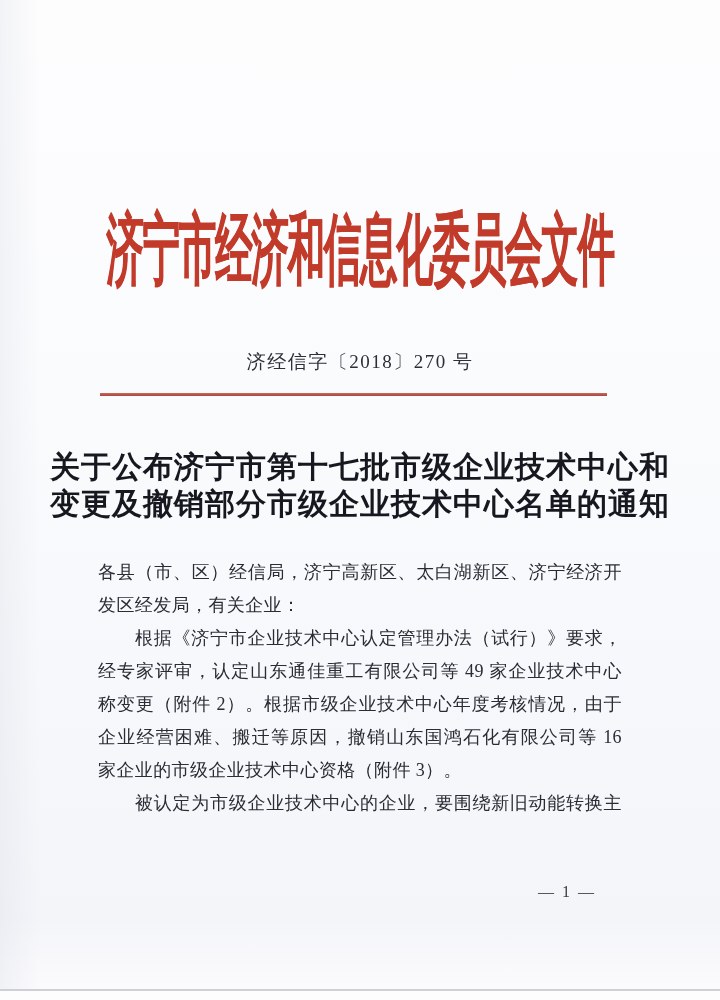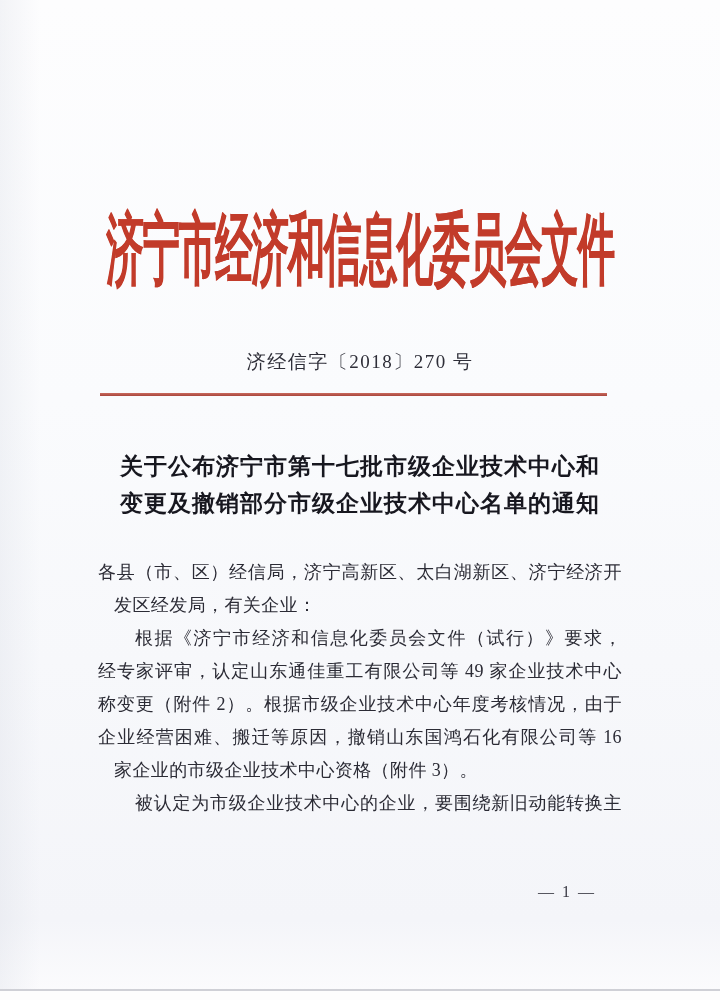--- a/index.html
+++ b/index.html
@@ -62,21 +62,21 @@
     width: 507px;
     height: 3px;
     background: linear-gradient(180deg, #c96a5e, #a8453c);
   }
   .doc-title {
     position: absolute;
     top: 448px;
     left: 40px;
     width: 640px;
     text-align: center;
-    font-size: 23px;
+    font-size: 30px;
     font-weight: bold;
     line-height: 37px;
     letter-spacing: 1px;
     color: #17171f;
   }
   .body-text {
     position: absolute;
     top: 556px;
     left: 98px;
     width: 524px;
@@ -86,21 +86,20 @@
     height: 33px;
     line-height: 33px;
     font-size: 18px;
     text-align: justify;
     text-align-last: justify;
     white-space: nowrap;
     letter-spacing: 0.4px;
   }
   .body-line.short {
     text-align-last: left;
-    margin-left: 16px;
   }
   .body-line.indent {
     padding-left: 37px;
   }
   .page-number {
     position: absolute;
     top: 883px;
     left: 538px;
     font-size: 16px;
     letter-spacing: 2px;
@@ -138,21 +137,21 @@
   <div class="red-rule"></div>
 
   <div class="doc-title">
     <div>关于公布济宁市第十七批市级企业技术中心和</div>
     <div>变更及撤销部分市级企业技术中心名单的通知</div>
   </div>
 
   <div class="body-text">
     <div class="body-line">各县（市、区）经信局，济宁高新区、太白湖新区、济宁经济开</div>
     <div class="body-line short">发区经发局，有关企业：</div>
-    <div class="body-line indent">根据《济宁市经济和信息化委员会文件（试行）》要求，</div>
+    <div class="body-line indent">根据《济宁市企业技术中心认定管理办法（试行）》要求，</div>
     <div class="body-line">经专家评审，认定山东通佳重工有限公司等 49 家企业技术中心</div>
     <div class="body-line">称变更（附件 2）。根据市级企业技术中心年度考核情况，由于</div>
     <div class="body-line">企业经营困难、搬迁等原因，撤销山东国鸿石化有限公司等 16</div>
     <div class="body-line short">家企业的市级企业技术中心资格（附件 3）。</div>
     <div class="body-line indent">被认定为市级企业技术中心的企业，要围绕新旧动能转换主</div>
   </div>
 
   <div class="page-number">— 1 —</div>
 
   <div class="scan-bottom-edge"></div>

